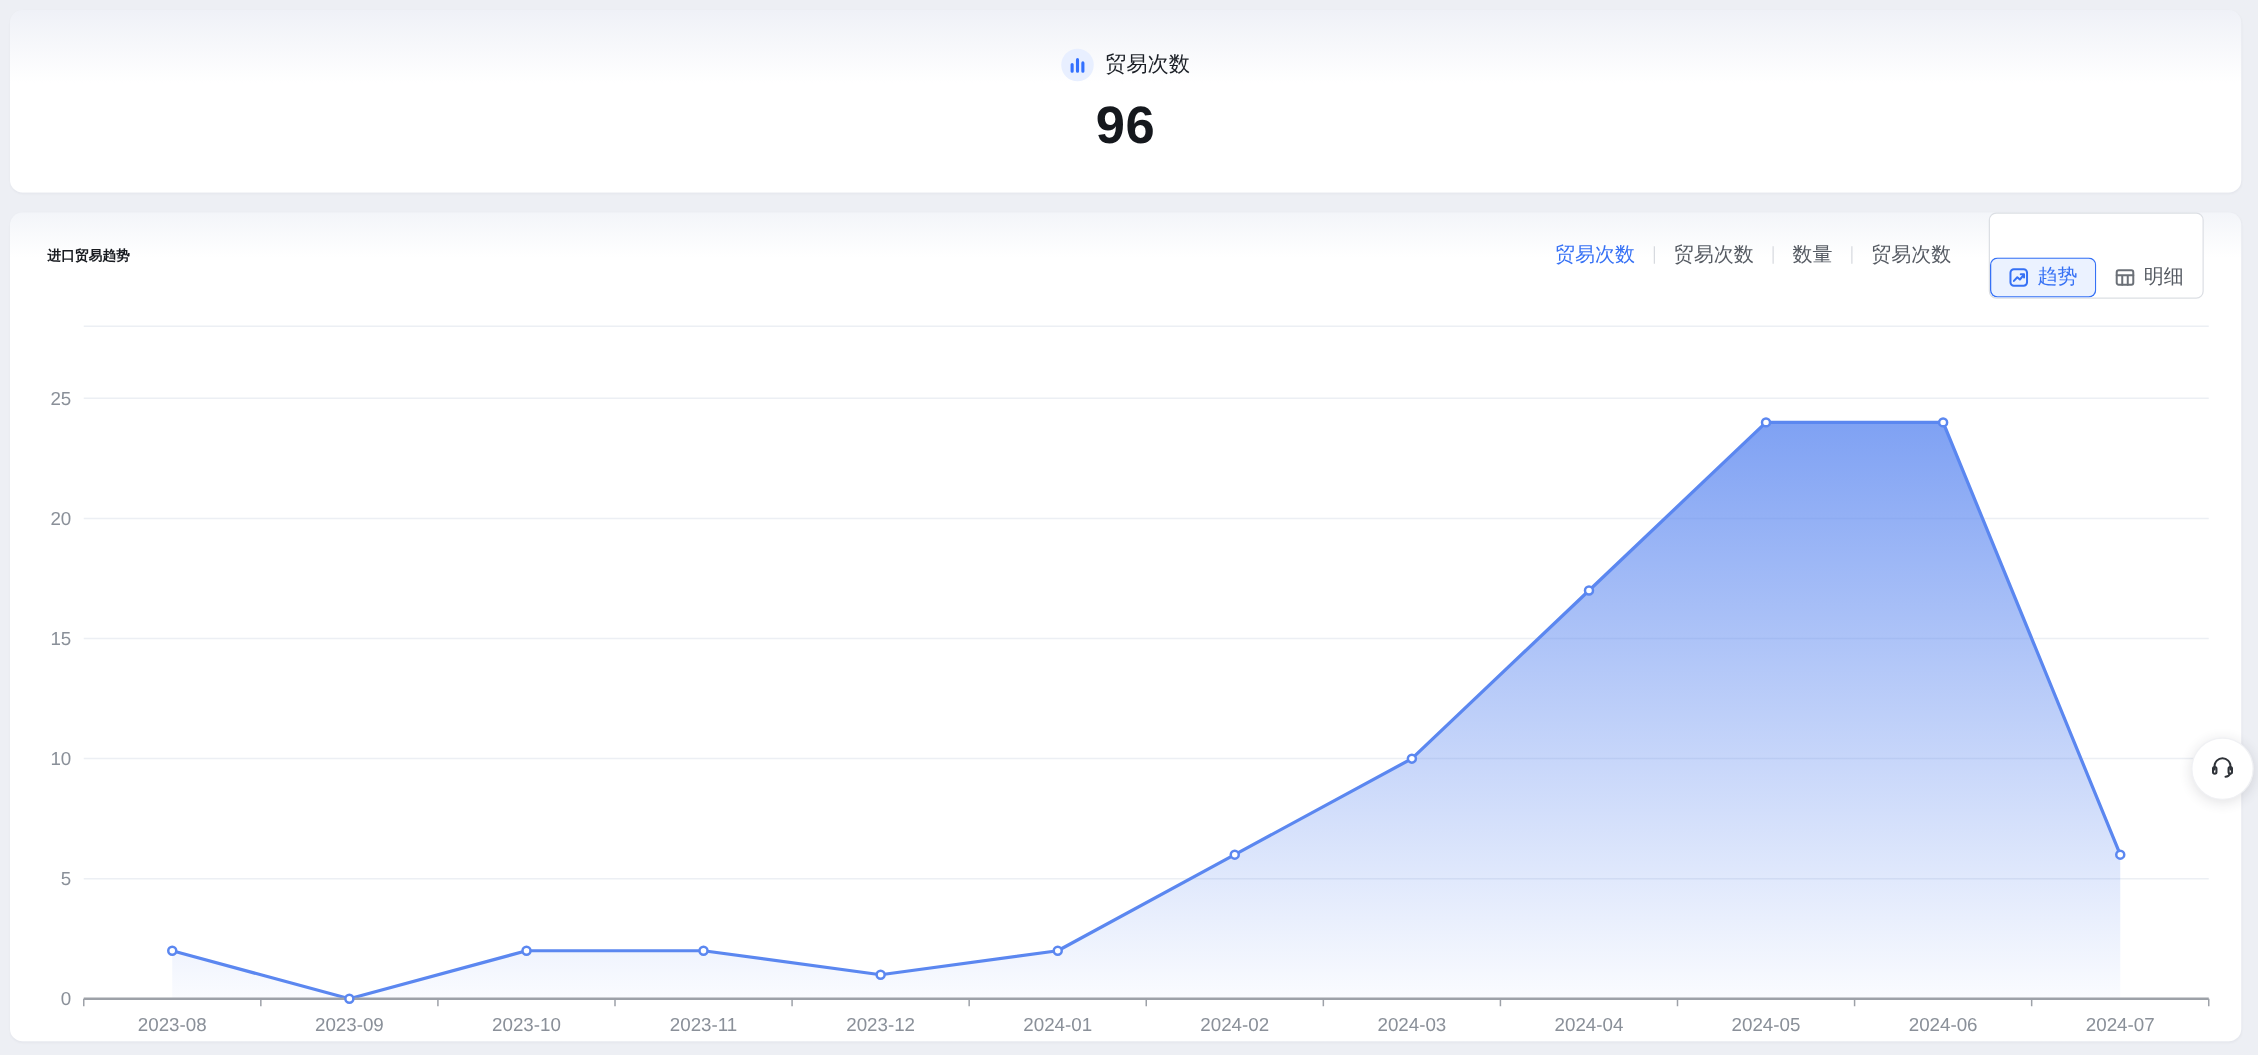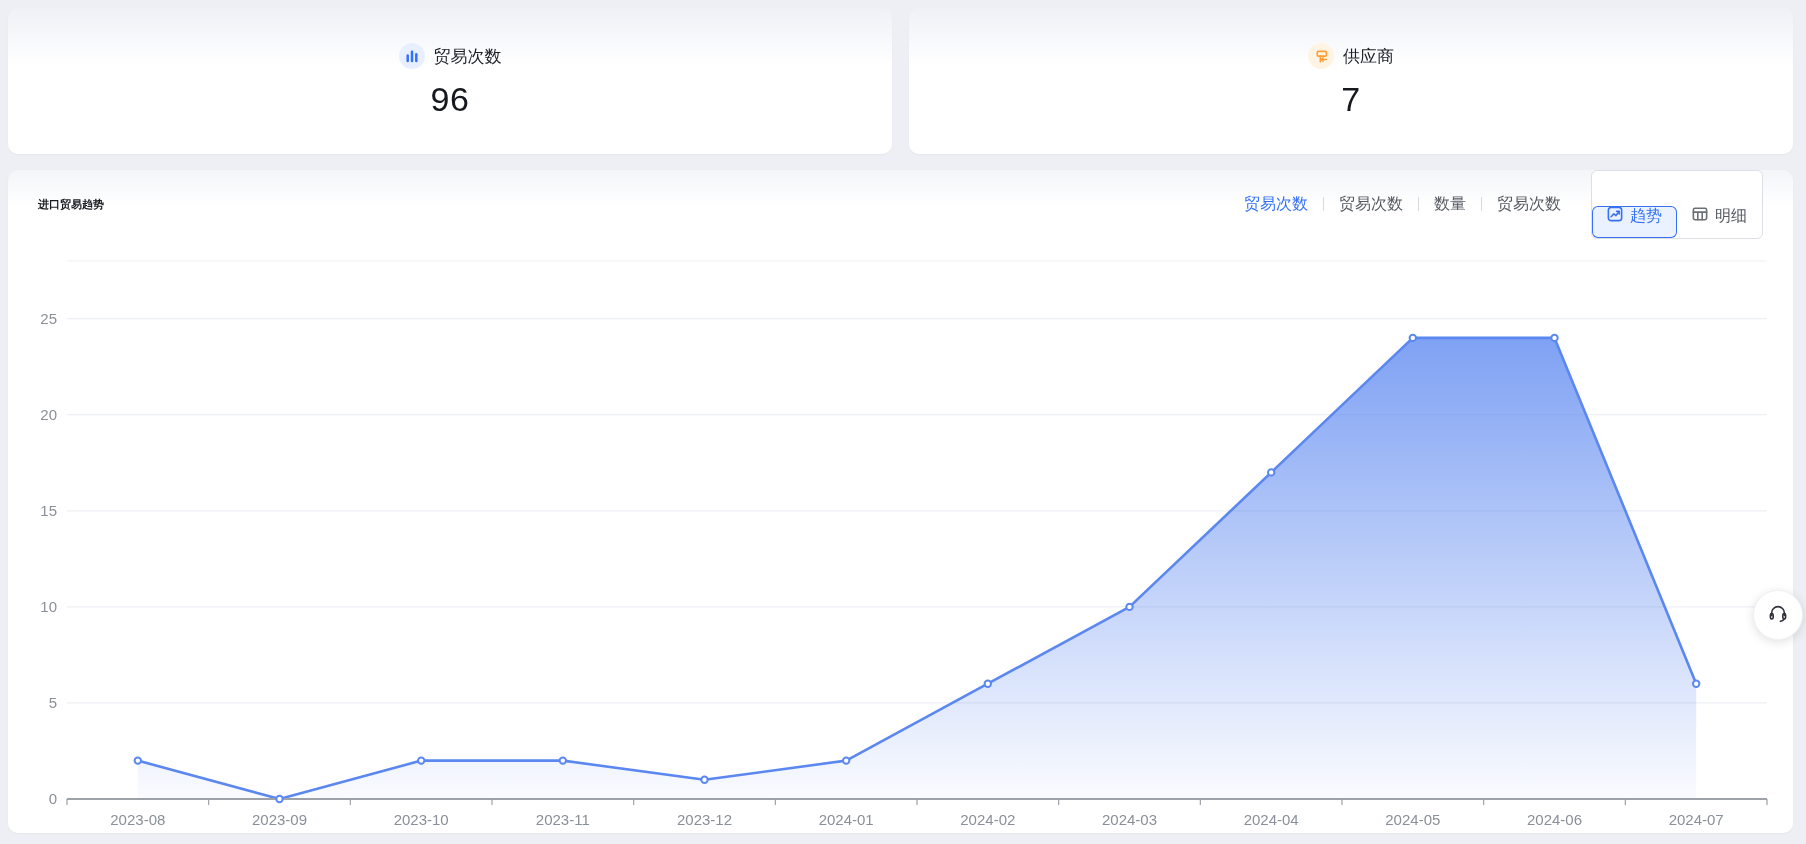--- a/index.html
+++ b/index.html
@@ -13,42 +13,42 @@
     background:linear-gradient(180deg,#eff1f7 0%,#ffffff 40%);
     box-shadow:0 1px 2px rgba(31,35,41,.04);
     display:flex; flex-direction:column; align-items:center; justify-content:center;
   }
   .stat-head { display:flex; align-items:center; gap:9px; }
   .stat-icon { width:26px; height:26px; border-radius:50%; display:flex; align-items:center; justify-content:center; }
   .stat-icon.blue   { background:#e8efff; }
   .stat-icon.orange { background:#fff4e3; }
   .stat-icon.teal   { background:#e2f8f4; }
   .stat-label { font-size:17px; color:#1b1f26; }
-  .stat-value { margin-top:11px; font-size:34px; font-weight:400; color:#15181d; letter-spacing:.5px; }
+  .stat-value { margin-top:11px; font-size:42px; font-weight:700; color:#15181d; letter-spacing:.5px; }
 
   
   .chart-card {
     position:relative; margin:16px 13px 11px 8px; height:663px; border-radius:10px;
     background:linear-gradient(180deg,#f3f5f9 0%,#ffffff 36px);
     box-shadow:0 1px 2px rgba(31,35,41,.04);
   }
   .chart-header {
     position:relative; z-index:2; height:62px; padding:6px 30px 0 30px;
     display:flex; align-items:center; justify-content:space-between;
   }
   .chart-title { font-size:11px; font-weight:600; color:#181b20; }
   .chart-controls { display:flex; align-items:center; }
   .metric-tabs { display:flex; align-items:center; }
   .mtab { font-size:16px; color:#565b63; cursor:pointer; }
   .mtab.active { color:#3671f5; }
   .tab-sep { width:1px; height:14px; background:#d7dadf; margin:0 15px; }
   .view-toggle { display:flex; margin-left:30px; border:1px solid #dcdfe4; border-radius:6px; background:#fff; }
   .vbtn {
     height:32px; padding:0 15px; border:none; background:transparent; cursor:pointer;
-    display:flex; gap:7px; font-size:16px; color:#565b63;
+    display:flex; align-items:center; gap:7px; font-size:16px; color:#565b63;
     font-family:inherit; border-radius:6px;margin-top:35px;
   }
   .vbtn.active { background:#ebf2ff; color:#3671f5; box-shadow:inset 0 0 0 1px #3671f5; }
   .vbtn svg { display:block; }
 
   #trend-svg { position:absolute; left:0; top:0; width:1785px; height:663px; }
   #trend-svg text { font-family:"Liberation Sans","DejaVu Sans",sans-serif; font-size:15px; fill:#8a9099; }
 
   
   .support-fab {
@@ -67,34 +67,20 @@
       <span class="stat-icon blue">
         <svg width="14" height="14" viewBox="0 0 14 14">
             <path d="M2.7 12V6.6 M7 12V2.7 M11.3 12V5.3" stroke="#3370ff" stroke-width="2.5" stroke-linecap="round" fill="none"></path>
           </svg>
       </span>
       <span class="stat-label">贸易次数</span>
     </div>
     <div class="stat-value">96</div>
   </div>
 
-  <div class="stat-card">
-    <div class="stat-head">
-      <span class="stat-icon orange">
-        <svg width="15" height="15" viewBox="0 0 14 14" fill="none" stroke="#ff9f38" stroke-width="1.5" stroke-linecap="round" stroke-linejoin="round">
-          <rect x="3" y="2.2" width="8.6" height="4.4" rx="1"></rect>
-          <path d="M5.9 6.6V12"></path>
-          <path d="M11.6 9.8H7"></path>
-          <path d="M8.5 8.3 7 9.8l1.5 1.5"></path>
-        </svg>
-      </span>
-      <span class="stat-label">供应商</span>
-    </div>
-    <div class="stat-value">7</div>
-  </div>
 
 
 </div>
 
 <div class="chart-card">
 
   <svg id="trend-svg" viewBox="0 0 1785 663">
       <defs>
         <linearGradient id="areaGrad" x1="0" y1="0" x2="0" y2="1">
           <stop offset="0" stop-color="#5b87f0" stop-opacity="0.78"></stop>

